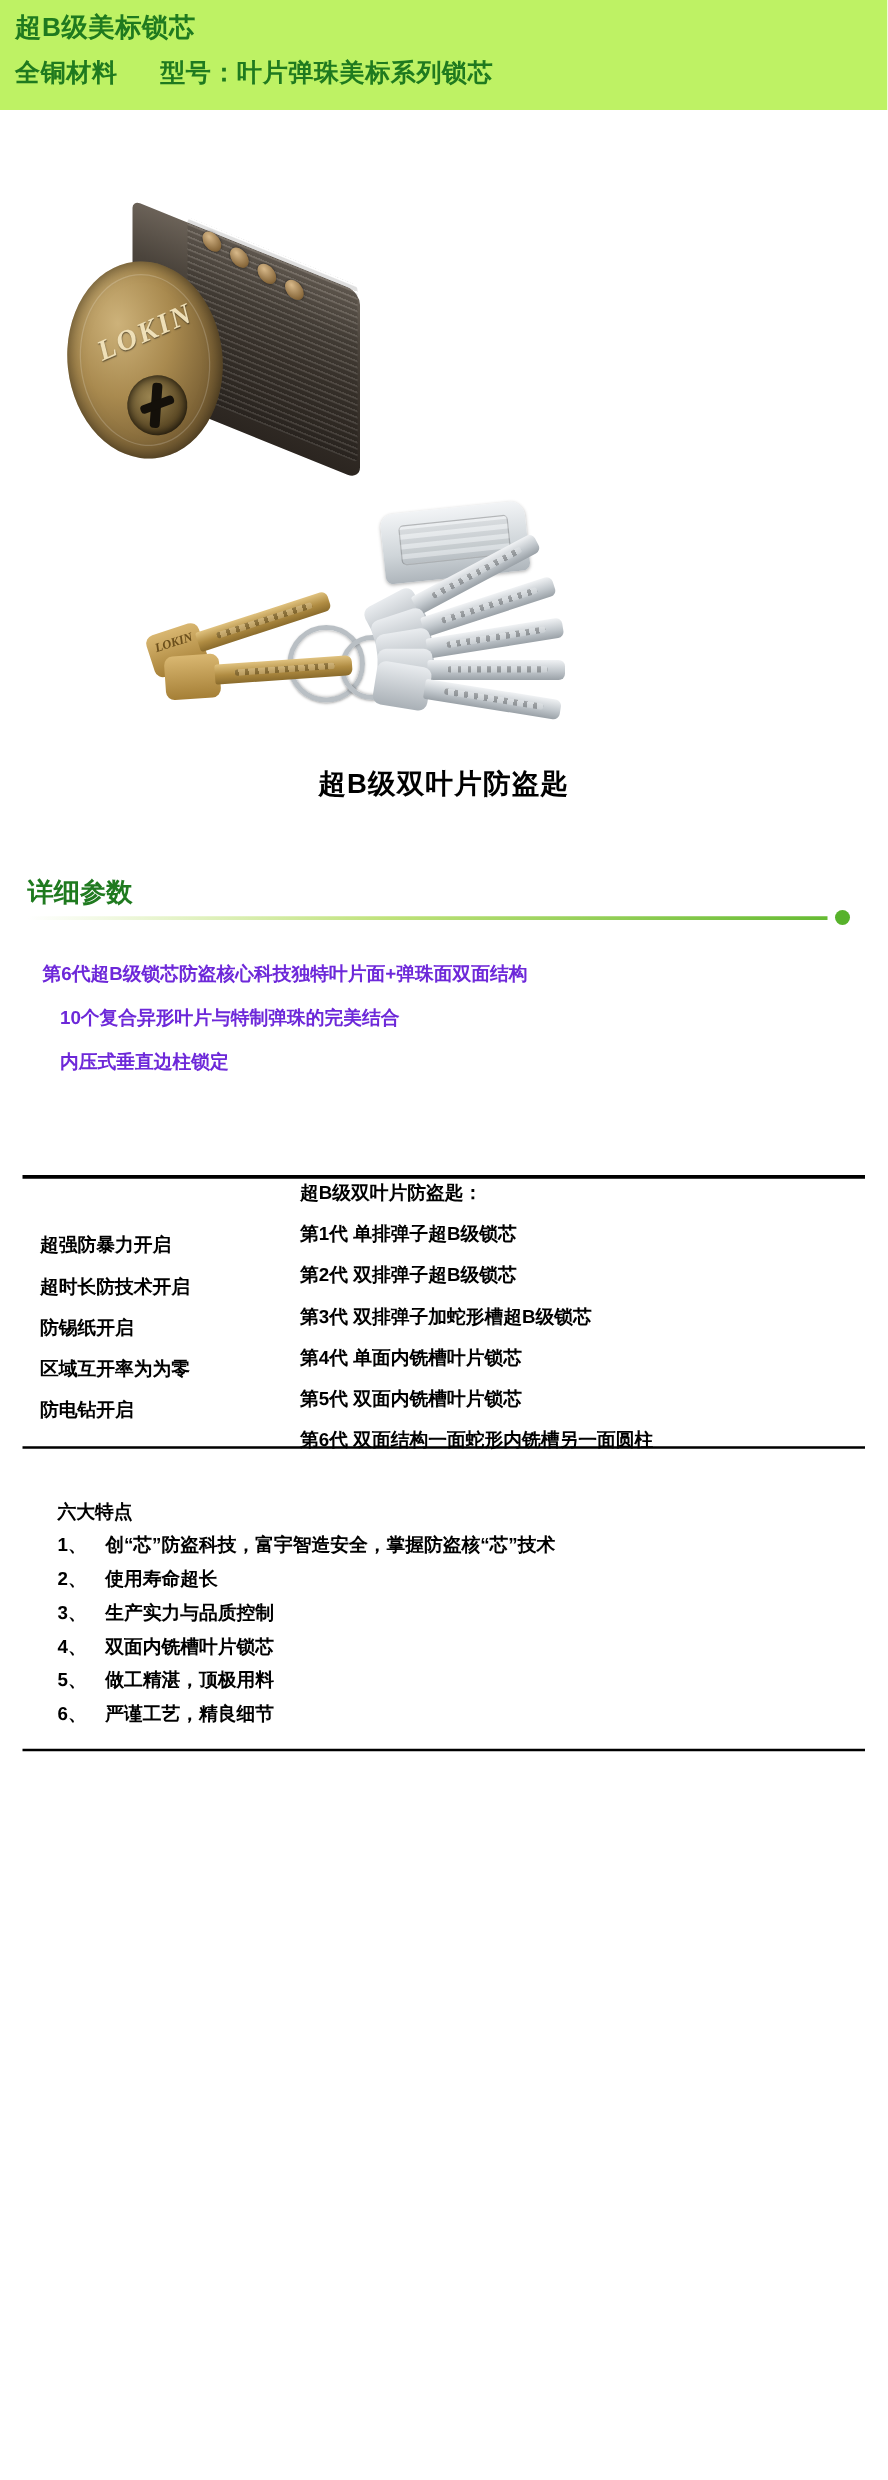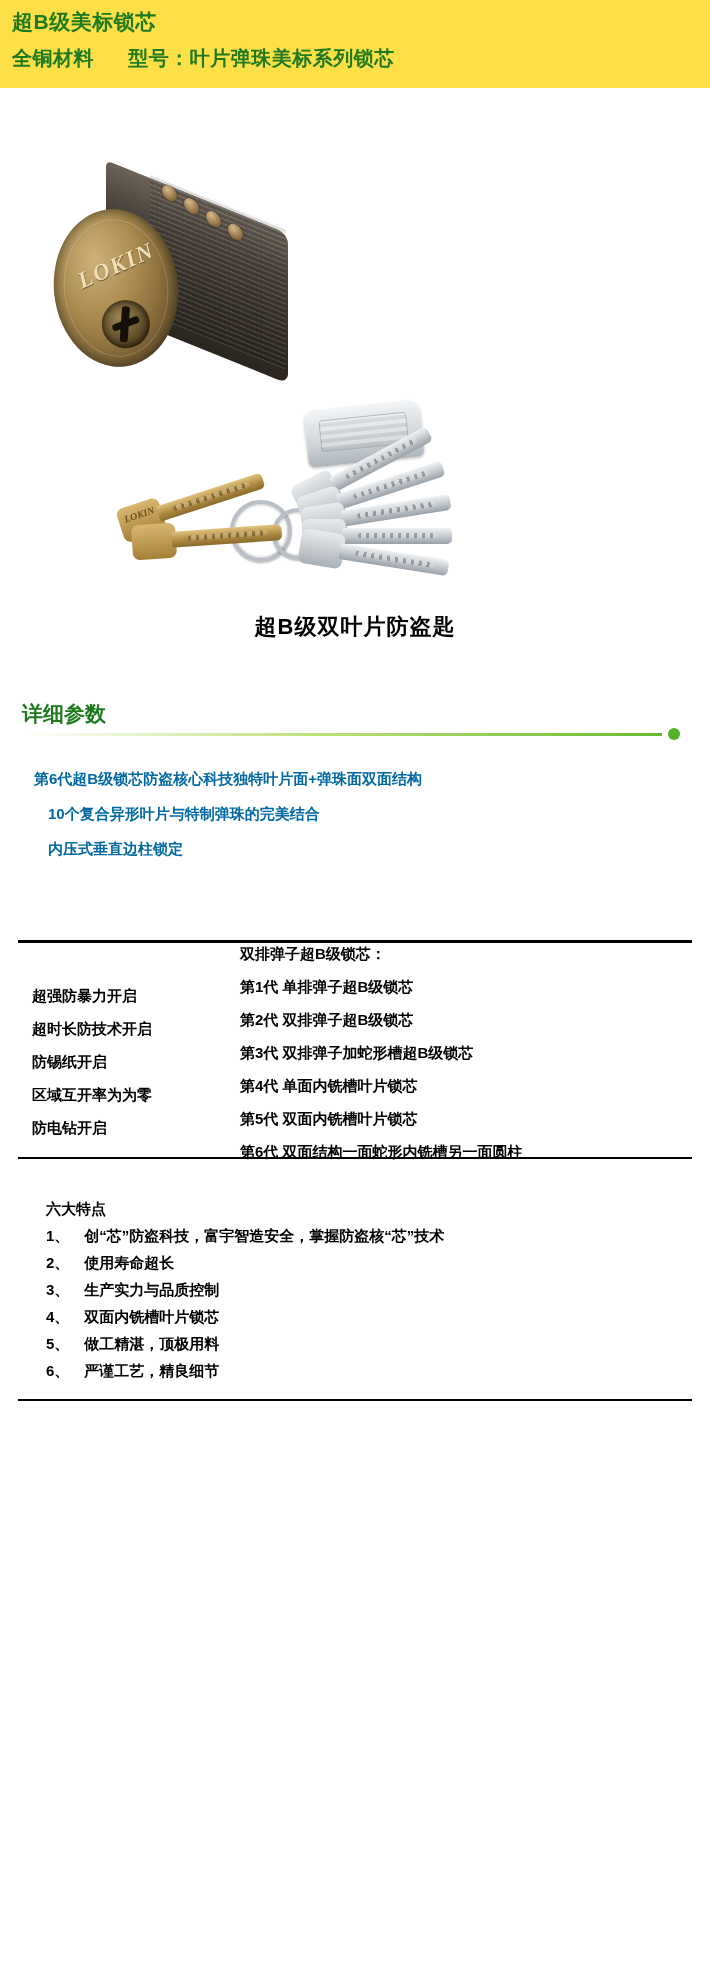--- a/index.html
+++ b/index.html
@@ -19,21 +19,21 @@
     overflow: hidden;
   }
 
   
   .header {
     position: absolute;
     left: 0;
     top: 0;
     width: 710px;
     height: 88px;
-    background: #fde047;
+    background: #bef264;
   }
   .header-title {
     position: absolute;
     left: 12px;
     top: 8px;
     font-size: 21px;
     font-weight: bold;
     color: #1f7a1f;
     letter-spacing: 0.5px;
   }
@@ -307,21 +307,21 @@
   .lead-lines {
     position: absolute;
     left: 0;
     top: 770px;
     width: 710px;
   }
   .lead-lines p {
     margin: 0 0 16px 0;
     font-size: 15px;
     font-weight: bold;
-    color: #0369a1;
+    color: #6d28d9;
   }
   .lead-lines p.l1 { padding-left: 34px; }
   .lead-lines p.l2 { padding-left: 48px; }
   .lead-lines p.l3 { padding-left: 48px; }
 
   
   .table-block {
     position: absolute;
     left: 18px;
     top: 940px;
@@ -505,21 +505,21 @@
     <div class="hr-thick"></div>
     <div class="table-inner">
       <div class="col-left">
         <div>超强防暴力开启</div>
         <div>超时长防技术开启</div>
         <div>防锡纸开启</div>
         <div>区域互开率为为零</div>
         <div>防电钻开启</div>
       </div>
       <div class="col-right">
-        <div class="rh">双排弹子超B级锁芯：</div>
+        <div class="rh">超B级双叶片防盗匙：</div>
         <div class="row">第1代  单排弹子超B级锁芯</div>
         <div class="row">第2代  双排弹子超B级锁芯</div>
         <div class="row">第3代  双排弹子加蛇形槽超B级锁芯</div>
         <div class="row">第4代  单面内铣槽叶片锁芯</div>
         <div class="row">第5代  双面内铣槽叶片锁芯</div>
         <div class="row">第6代  双面结构一面蛇形内铣槽另一面圆柱</div>
       </div>
     </div>
     <div class="hr-thin"></div>
   </div>

